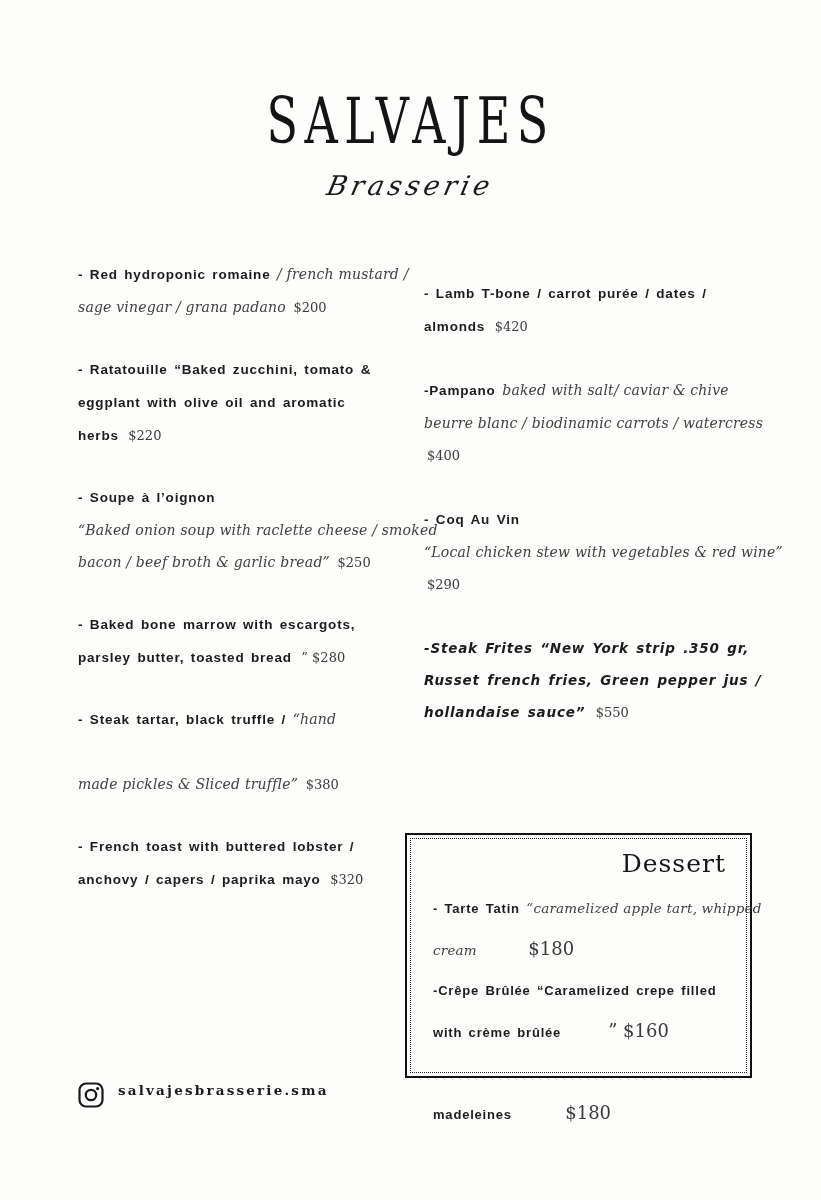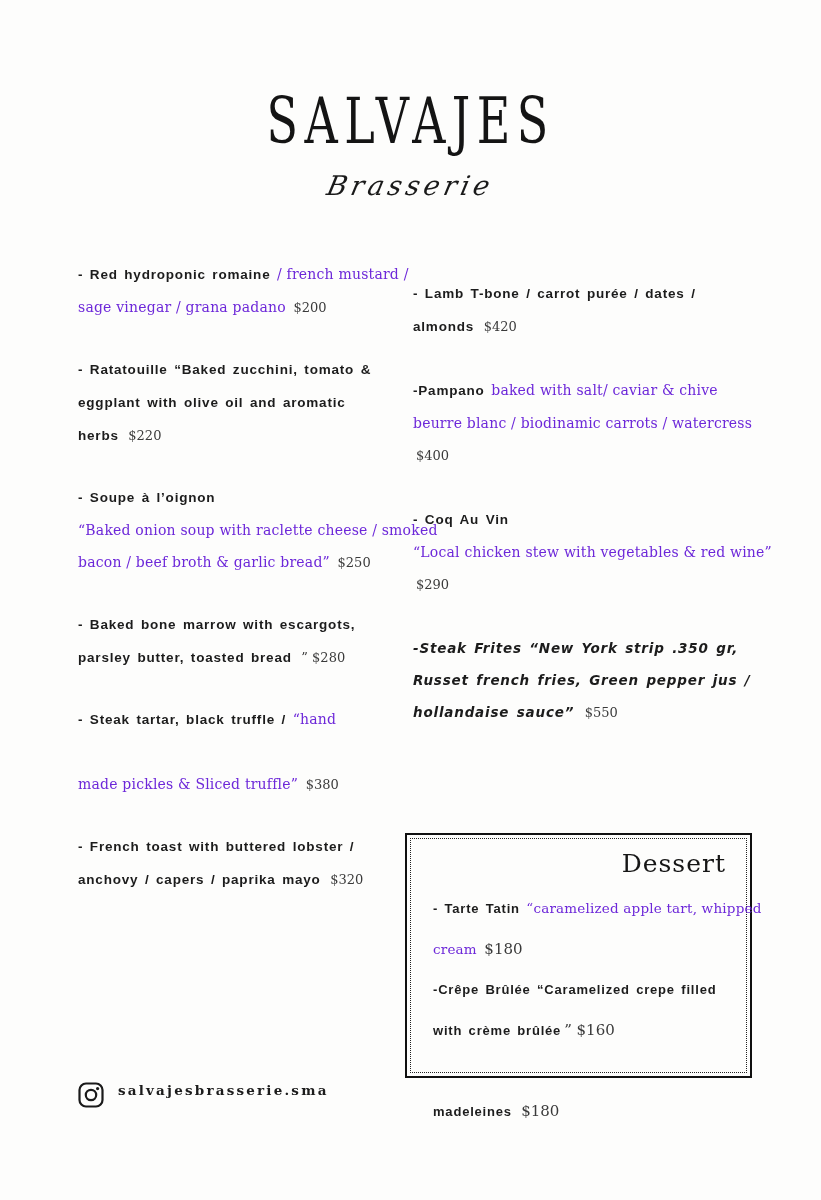--- a/index.html
+++ b/index.html
@@ -25,34 +25,34 @@
     font-family:"DejaVu Serif", serif;
     font-style:italic;font-size:27px;letter-spacing:4px;
     color:#1a1a1a;
     transform:skewX(-12deg);
     display:block;
   }
 
   
   .col{position:absolute;}
   .col-left{left:78px;top:258px;width:316px;}
-  .col-right{left:413px;top:277px;width:300px;}
+  .col-right{left:424px;top:277px;width:300px;}
   .item{margin:0 0 29px 0;line-height:32px;white-space:nowrap;}
   .col-right .item{margin-bottom:31px;}
   .b{
     font-family:Liberation Sans, sans-serif;font-weight:700;
     font-size:13.5px;letter-spacing:0.8px;word-spacing:2px;color:#1c1c1c;
   }
   .bi{
     font-family:"DejaVu Sans", sans-serif;font-weight:700;font-style:italic;
     font-size:13.5px;letter-spacing:0.8px;word-spacing:2px;color:#1c1c1c;
   }
   .i{
-    font-family:"DejaVu Serif", serif;
-    font-size:14px;letter-spacing:0.2px;color:#6d28d9;
+    font-family:"DejaVu Serif", serif;font-style:italic;
+    font-size:14px;letter-spacing:0.2px;color:#404040;
   }
   .p{
     font-family:"DejaVu Serif", serif;font-style:normal;
     font-size:13px;color:#3a3a3a;padding-left:3px;
   }
 
   
   .dessert{
     position:absolute;left:405px;top:833px;width:347px;height:245px;
     border:2px solid #101010;box-sizing:border-box;background:transparent;
@@ -63,21 +63,21 @@
   }
   .dessert-title{
     text-align:right;
     font-family:"DejaVu Serif", serif;
     font-size:25px;font-weight:400;color:#161616;
     margin:2px 0 10px 0;letter-spacing:1px;
   }
   .dessert .item{margin:0;line-height:40px;}
   .dessert .b{font-size:13px;}
   .dessert .i{font-size:13.5px;}
-  .dessert .p{font-size:15px;}
+  .dessert .p{font-size:18px;margin-left:44px;}
 
   
   .footer{position:absolute;left:78px;top:1082px;display:flex;align-items:flex-start;}
   .ig-icon{width:26px;height:26px;display:block;}
   .handle{
     margin-left:14px;
     font-family:"DejaVu Serif", serif;
     font-size:13.5px;letter-spacing:2.2px;font-weight:600;color:#1c1c1c;
   }
 </style>

